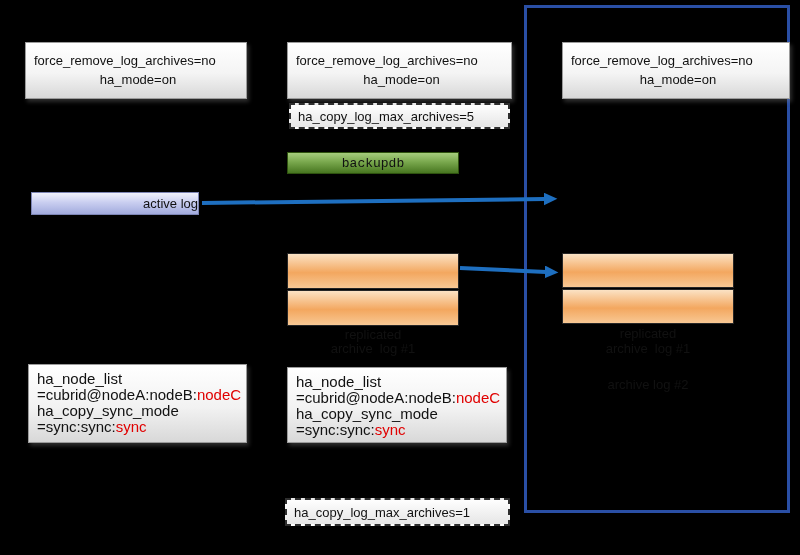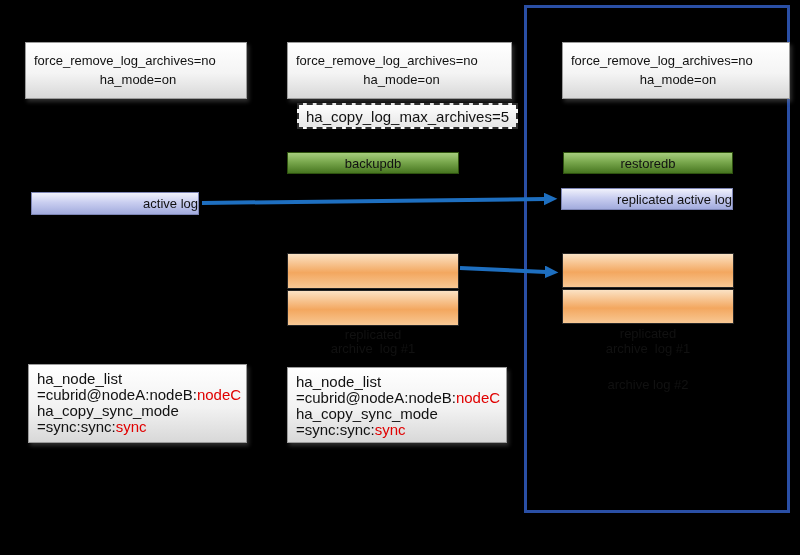--- a/index.html
+++ b/index.html
@@ -21,31 +21,31 @@
     font-size:13px;line-height:19px;padding:8px 8px 0 8px;
   }
   .cfg .l2{padding-left:4px;text-align:center;}
   .cfg-left{left:25px;top:42px;width:222px;height:57px;}
   .cfg-mid{left:287px;top:42px;width:225px;height:57px;}
   .cfg-right{left:562px;top:42px;width:228px;height:57px;}
   
   .dashed{
     background:linear-gradient(180deg,#fefefe,#e6e6e6);
     border:2px dashed #2e2e2e;
-    font-size:15px;display:flex;align-items:center;padding-left:7px;margin-left:8px;
+    font-size:13px;display:flex;align-items:center;padding-left:7px;
   }
   .dashed-top{left:289px;top:103px;width:221px;height:26px;}
   .dashed-bottom{left:285px;top:498px;width:225px;height:28px;}
   
   .green{
     background:linear-gradient(180deg,#a6cd7d 0%,#79a84d 45%,#477620 100%);
     border:1px solid #2e520f;
     font-size:13px;display:flex;align-items:center;justify-content:center;
   }
-  .green-backupdb{left:287px;top:152px;width:172px;height:22px;}
+  .green-backupdb{left:287px;top:152px;width:172px;height:22px;font-family:Liberation Mono, monospace;}
   .green-restoredb{left:563px;top:152px;width:170px;height:22px;}
   
   .lav{
     background:linear-gradient(180deg,#f0f1fb 0%,#c9cef0 45%,#a2abdd 100%);
     border:1px solid #7d85b5;
     font-size:13px;display:flex;align-items:center;justify-content:flex-end;
   }
   .lav-active{left:31px;top:192px;width:168px;height:23px;}
   .lav-replicated{left:561px;top:188px;width:172px;height:22px;}
   
@@ -88,33 +88,30 @@
     <div class="l2">ha_mode=on</div>
   </div>
   <div class="abs cfg cfg-right">
     <div class="l1">force_remove_log_archives=no</div>
     <div class="l2">ha_mode=on</div>
   </div>
 
   <div class="abs dashed dashed-top">
     <span>ha_copy_log_max_archives=5</span>
   </div>
+  <div class="abs dashed dashed-bottom">
+    <span>ha_copy_log_max_archives=1</span>
+  </div>
 
   <div class="abs green green-backupdb">
     <span>backupdb</span>
   </div>
-  <div class="abs green green-restoredb">
-    <span>restoredb</span>
-  </div>
 
   <div class="abs lav lav-active">
     <span>active log</span>
-  </div>
-  <div class="abs lav lav-replicated">
-    <span>replicated active log</span>
   </div>
 
   <div class="abs orange arch-m1">
     <div>replicated</div>
     <div>archive  log #1</div>
   </div>
   <div class="abs orange arch-m2">
     <div>replicated</div>
     <div>archive log #2</div>
   </div>

